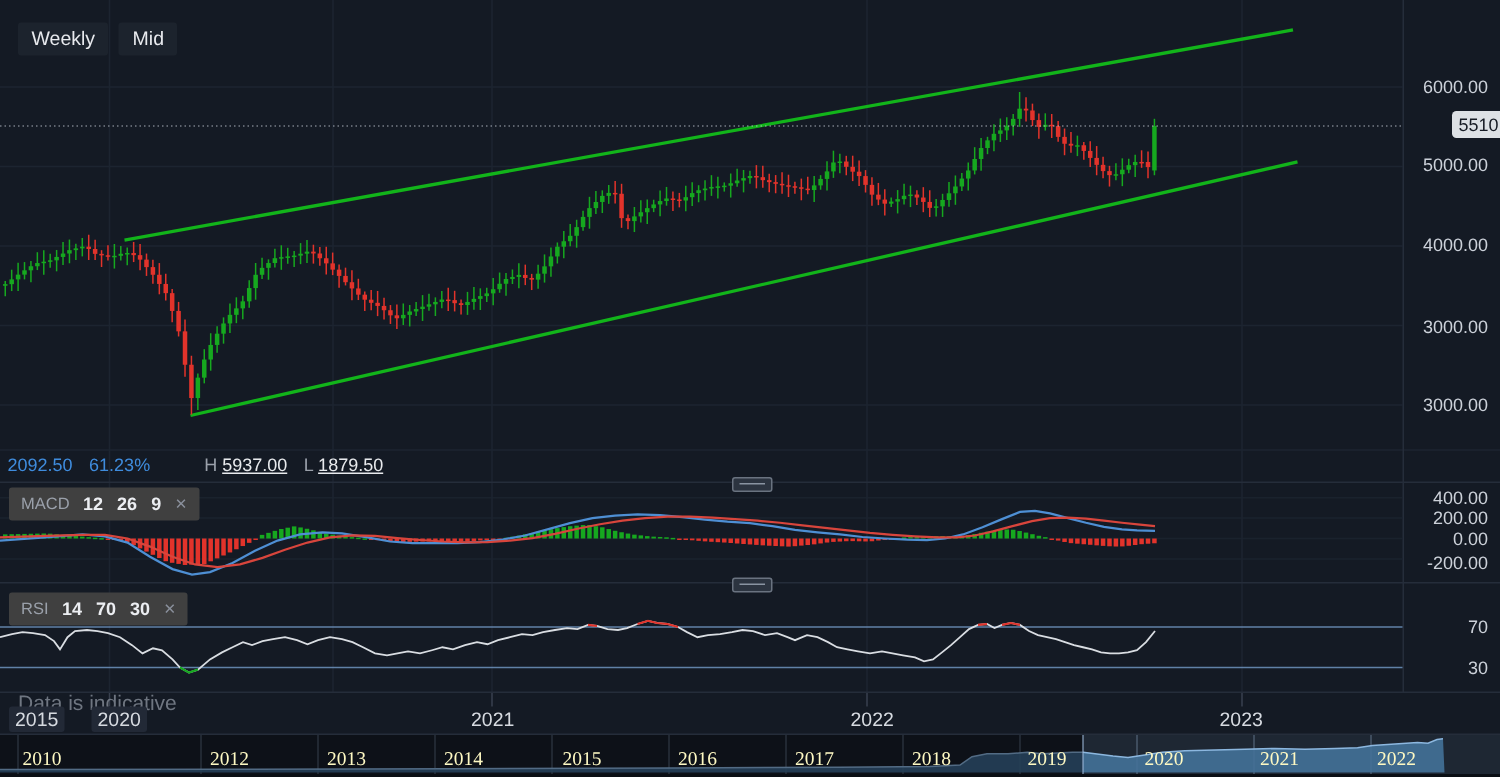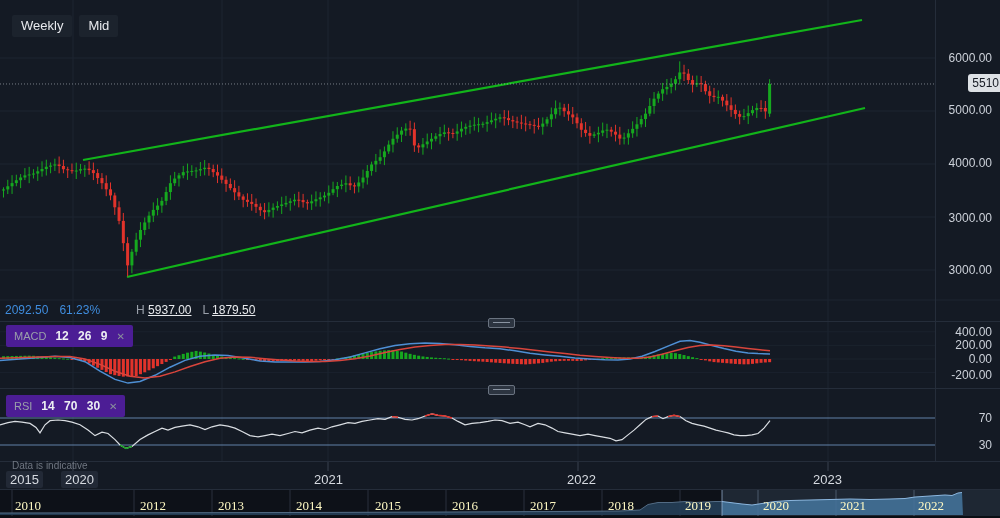--- a/index.html
+++ b/index.html
@@ -6,29 +6,29 @@
   #app{position:relative;width:1000px;height:518px;background:#141a24;overflow:hidden;
        font-family:"Liberation Sans", sans-serif;color:#d6dae0;}
   #chart{position:absolute;left:0;top:0;}
   .toolbar{position:absolute;left:12px;top:15px;display:flex;gap:7px;z-index:5;}
   .tbtn{background:#1c232d;color:#e8eaee;font-size:13px;padding:3px 9px;border-radius:2px;line-height:16px;cursor:pointer;}
   .statusline{position:absolute;left:5px;top:303px;display:flex;gap:11px;font-size:12px;z-index:5;align-items:baseline;white-space:nowrap;}
   .blue{color:#3f8cdd;}
   .dim{color:#9aa0aa;}
   .val{color:#e8eaed;text-decoration:underline;}
   .range{color:#8a909c;}
-  .ind-label{position:absolute;display:flex;gap:9px;align-items:center;background:#4c1d95;
+  .ind-label{position:absolute;display:flex;gap:9px;align-items:center;background:#404040;
              padding:4px 8px;border-radius:2px;z-index:5;font-size:12px;}
   .ind-name{color:#9aa0aa;font-size:11px;}
   .ind-params{color:#eceef2;font-weight:bold;word-spacing:6px;}
   .ind-close{color:#8a909c;font-size:10px;cursor:pointer;}
   .axis-label{position:absolute;right:8px;font-size:12px;color:#ccd1d9;transform:translateY(-50%);z-index:4;}
   .price-badge{position:absolute;left:944px;width:52px;height:18px;background:#dde1e5;color:#161b24;
                font-size:12px;border-radius:3px;display:flex;align-items:center;justify-content:center;z-index:6;}
-  .footnote{position:absolute;left:12px;top:460px;font-size:10px;color:#6f7681;z-index:5;}
+  .footnote{position:absolute;left:12px;top:460px;font-size:14px;color:#6f7681;z-index:5;}
   .xlabel{position:absolute;top:471px;font-size:13px;color:#d6dae0;z-index:5;padding:1px 4px;}
   .xlabel.boxed{background:#222936;border-radius:2px;}
   .navlabel{position:absolute;top:498px;font-size:13px;color:#fef9c3;z-index:6;font-family:Liberation Serif, serif;}
   .handle{position:absolute;left:488px;width:25px;height:8px;background:#2c3440;border:1px solid #6a7380;
           border-radius:2px;z-index:7;cursor:row-resize;}
   .handle::after{content:"";position:absolute;left:4px;right:4px;top:3px;border-top:1px solid #8a94a2;}
 </style>
 </head>
 <body>
 

